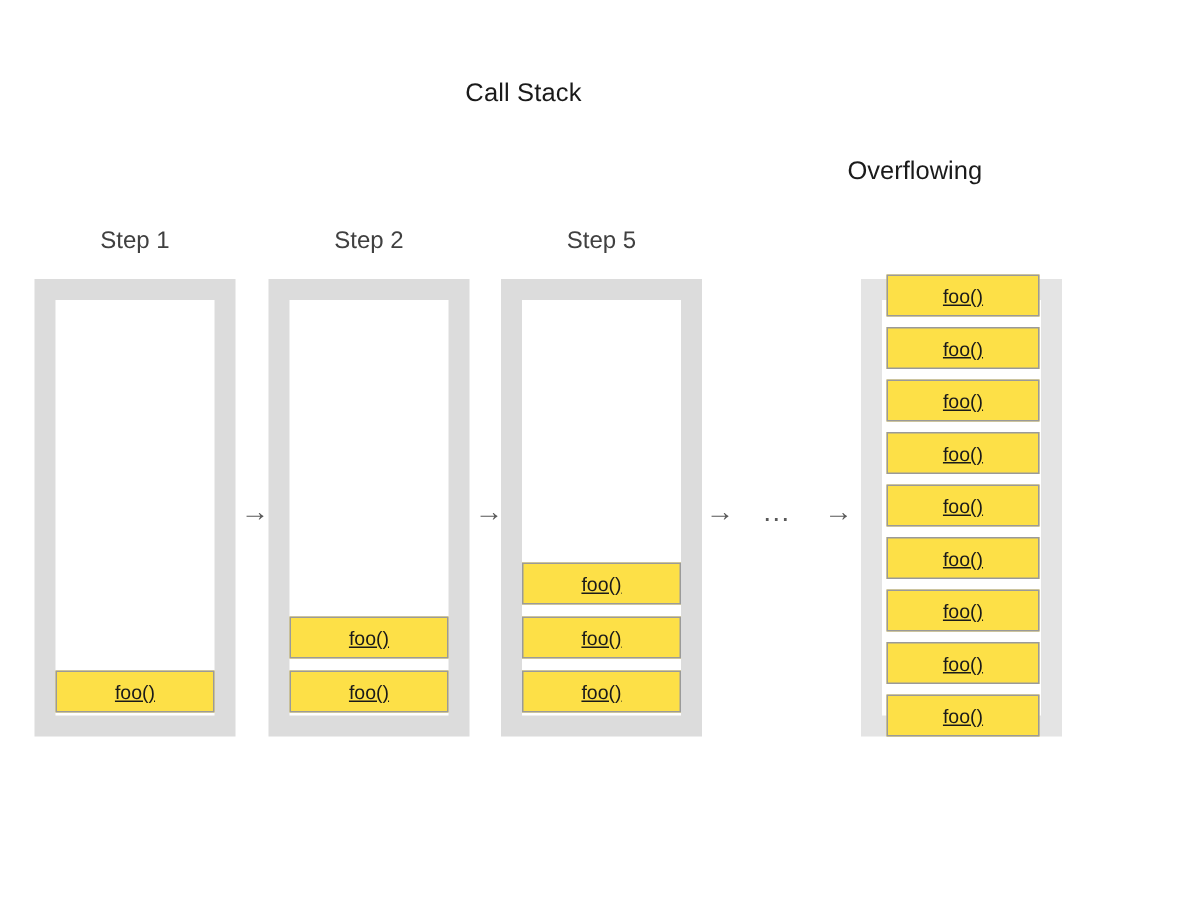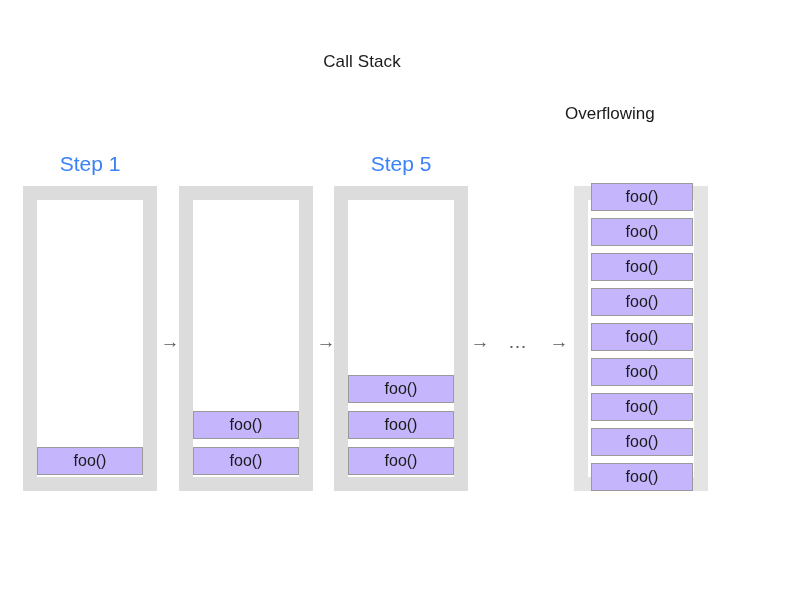--- a/index.html
+++ b/index.html
@@ -20,21 +20,21 @@
     position: absolute;
     left: 0;
     top: 0;
     width: 800px;
     height: 600px;
   }
 
   
   .diagram-title {
     position: absolute;
-    left: 15px;
+    left: 2px;
     top: 52px;
     width: 694px;
     text-align: center;
     font-size: 17px;
     color: #1a1a1a;
     letter-spacing: 0.1px;
   }
 
   .overflow-title {
     position: absolute;
@@ -44,22 +44,22 @@
     text-align: left;
     font-size: 17px;
     color: #1a1a1a;
   }
 
   .step-label {
     position: absolute;
     top: 152px;
     width: 134px;
     text-align: center;
-    font-size: 21px;
-    color: #3b82f6;
+    font-size: 16px;
+    color: #404040;
   }
 
   
   .stack {
     position: absolute;
     top: 186px;
     width: 134px;
     height: 305px;
     background: #dcdcdc;
     box-sizing: border-box;
@@ -82,28 +82,29 @@
     right: 14px;
     bottom: 16px;
     display: flex;
     flex-direction: column-reverse;
     align-items: stretch;
     gap: 8px;
   }
 
   .frame {
     height: 28px;
-    background: #c4b5fd;
+    background: #fde047;
     border: 1px solid #9a9a9a;
     box-sizing: border-box;
     display: flex;
     align-items: center;
     justify-content: center;
-    font-size: 16px;
-    color: #1a1a1a;
+    font-size: 13px;
+    color: #1a1a1a;
+    text-decoration: underline;
   }
 
   
   .stack-overflow {
     position: absolute;
     left: 574px;
     top: 186px;
     width: 134px;
     height: 305px;
     background: #e4e4e4;
@@ -163,20 +164,21 @@
   <div class="step-label" style="left:23px;">Step 1</div>
   <div class="stack" style="left:23px;">
     <div class="stack-inner"></div>
     <div class="frames">
       <div class="frame">foo()</div>
     </div>
   </div>
 
   <div class="arrow" style="left:155px;">→</div>
 
+  <div class="step-label" style="left:179px;">Step 2</div>
   <div class="stack" style="left:179px;">
     <div class="stack-inner"></div>
     <div class="frames">
       <div class="frame">foo()</div>
       <div class="frame">foo()</div>
     </div>
   </div>
 
   <div class="arrow" style="left:311px;">→</div>
 

